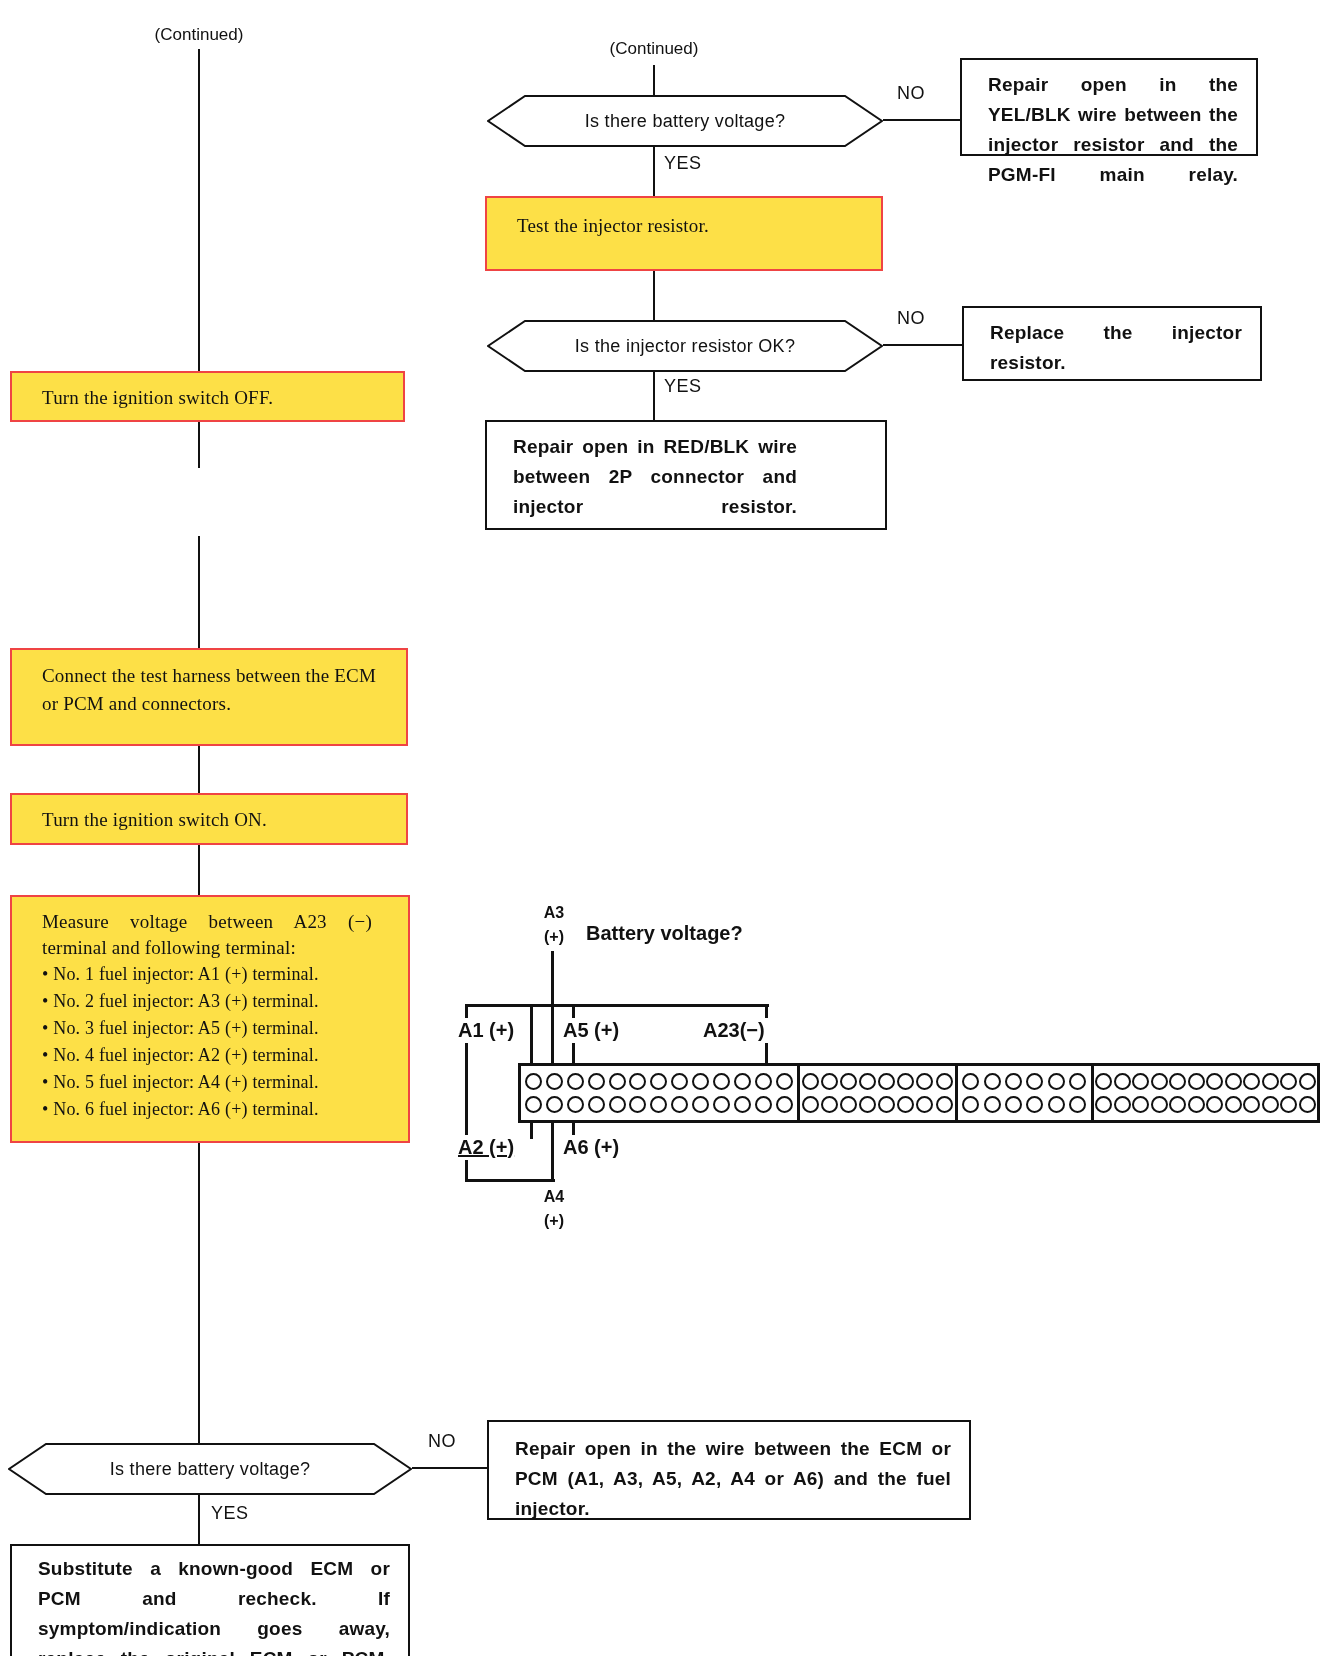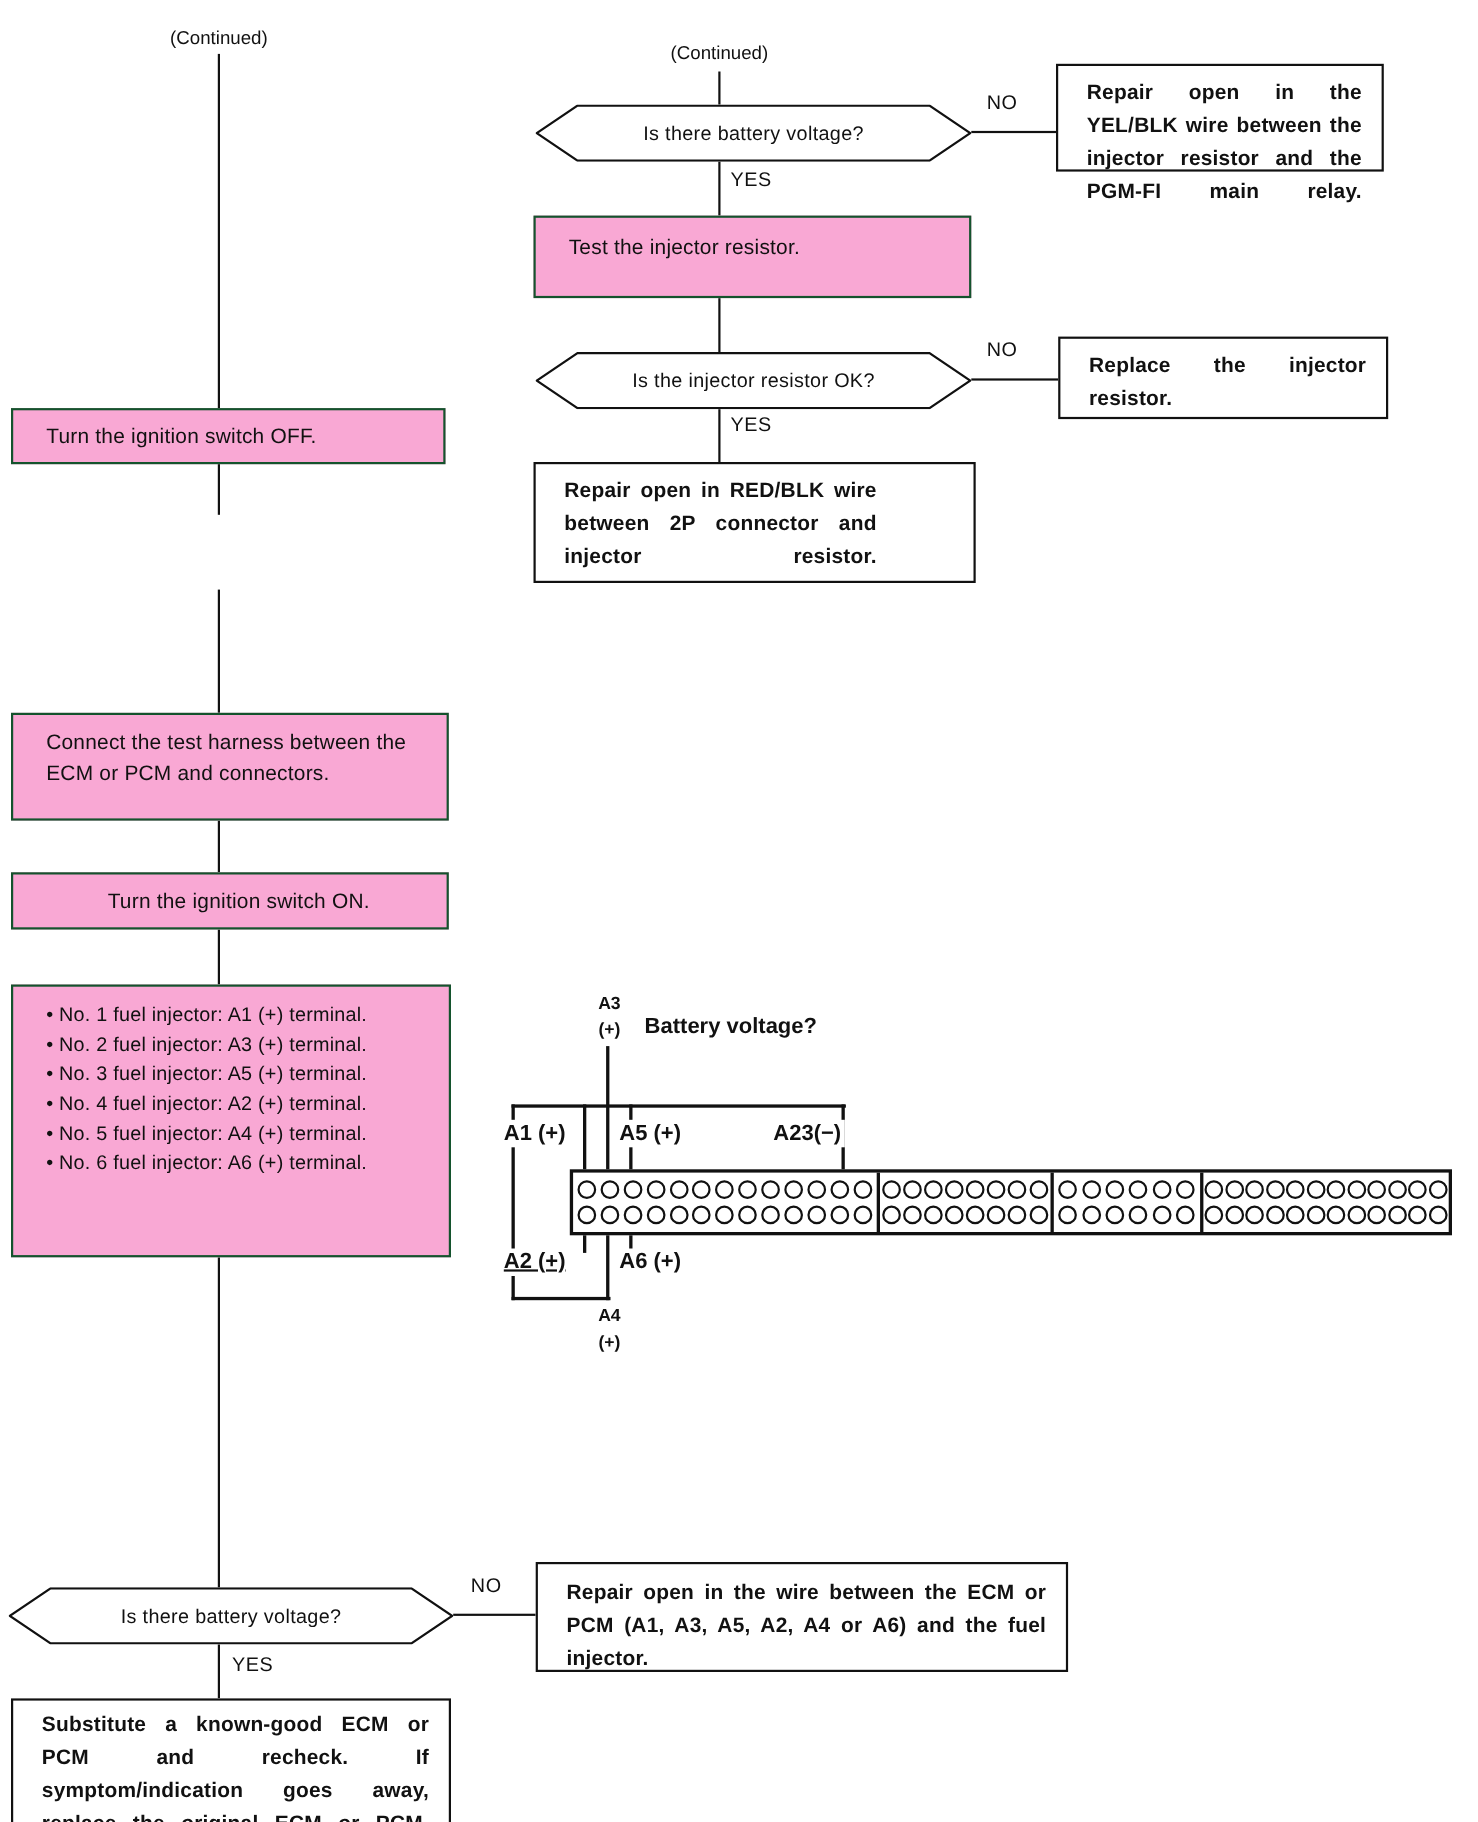--- a/index.html
+++ b/index.html
@@ -4,22 +4,22 @@
 <style>
   html,body{margin:0;padding:0;background:#fff;}
   #canvas{
     position:relative;width:1344px;height:1656px;background:#fff;
     font-family:"Liberation Sans","DejaVu Sans",sans-serif;color:#111;
     overflow:hidden;
     margin-top:23px;
   }
   
   .pbox{
-    position:absolute;border:2px solid #14532d;background:#f9a8d4;box-sizing:border-box;
-    font-size:19px;line-height:28px;letter-spacing:.2px;
+    position:absolute;border:2px solid #ef4444;background:#fde047;box-sizing:border-box;
+    font-size:19px;line-height:28px;letter-spacing:.2px;font-family:Liberation Serif, serif;
   }
   .pbox .txt{display:block;padding:10px 14px 0 30px;}
   
   .bbox{
     position:absolute;border:2px solid #111;background:#fff;box-sizing:border-box;
     font-weight:bold;font-size:19px;line-height:30px;letter-spacing:.2px;
   }
   .bbox .txt{display:block;padding:10px 18px 0 26px;text-align:justify;}
   .bbox .txt::after{content:"";display:inline-block;width:100%;}
   
@@ -108,26 +108,27 @@
   <div class="bbox" style="left:485px;top:397px;width:402px;height:110px;">
     <span class="txt" style="padding-right:88px;">Repair open in RED/BLK wire between 2P connector and injector resistor.</span>
   </div>
 
   <div class="pbox" style="left:10px;top:348px;width:395px;height:51px;">
     <span class="txt" style="padding-top:11px;">Turn the ignition switch OFF.</span>
   </div>
   <div class="pbox" style="left:10px;top:625px;width:398px;height:98px;">
     <span class="txt" style="padding-top:12px;">Connect the test harness between the ECM or PCM and connectors.</span>
   </div>
-  <div class="pbox" style="left:10px;top:770px;width:398px;height:52px;text-align:center;">
+  <div class="pbox" style="left:10px;top:770px;width:398px;height:52px;">
     <span class="txt" style="padding-top:11px;">Turn the ignition switch ON.</span>
   </div>
 
   <div class="pbox" style="left:10px;top:872px;width:400px;height:248px;line-height:26px;">
     <div style="padding:12px 14px 0 30px;">
+      <div style="width:330px;text-align:justify;">Measure voltage between A23 (−) terminal and following terminal:</div>
       <div style="font-size:18px;line-height:27px;">
         <div>• No. 1 fuel injector: A1 (+) terminal.</div>
         <div>• No. 2 fuel injector: A3 (+) terminal.</div>
         <div>• No. 3 fuel injector: A5 (+) terminal.</div>
         <div>• No. 4 fuel injector: A2 (+) terminal.</div>
         <div>• No. 5 fuel injector: A4 (+) terminal.</div>
         <div>• No. 6 fuel injector: A6 (+) terminal.</div>
       </div>
     </div>
   </div>

